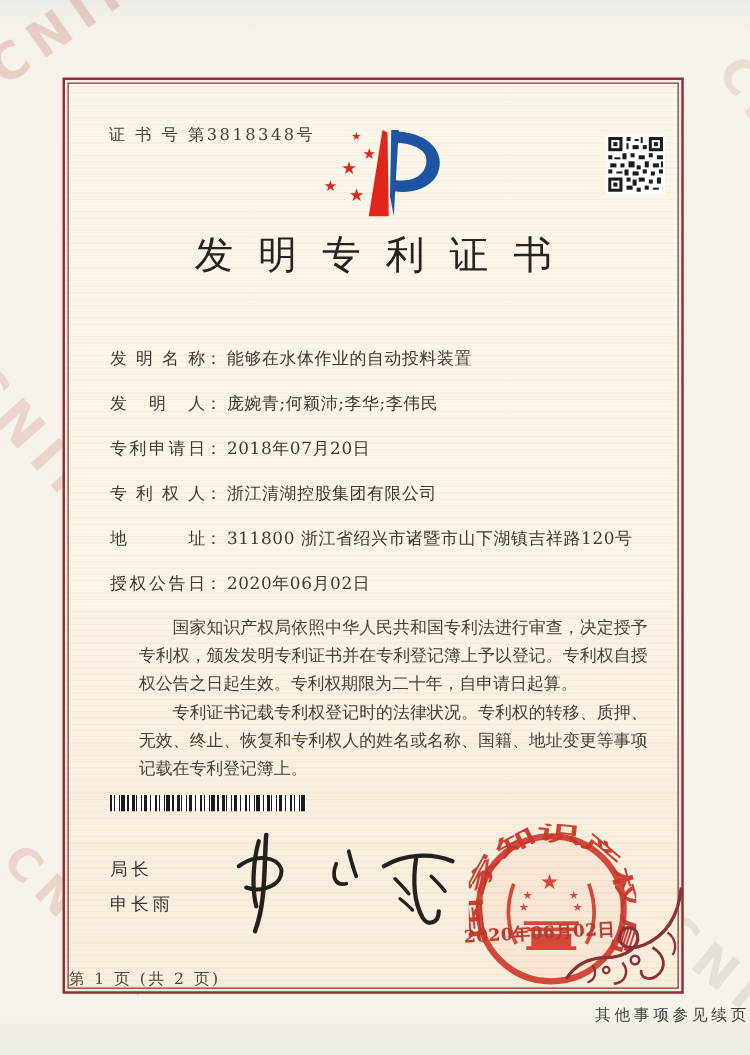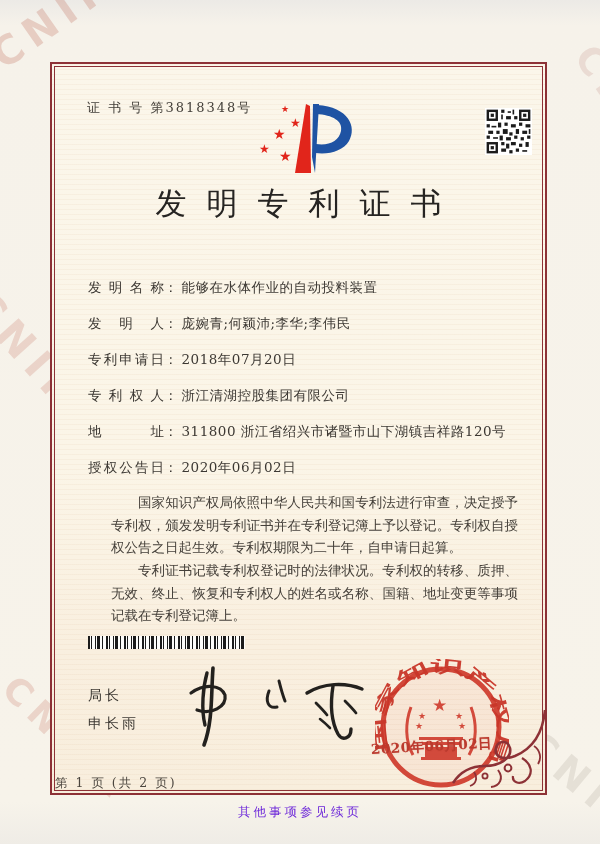--- a/index.html
+++ b/index.html
@@ -74,22 +74,22 @@
     position:absolute;left:-4px;top:78px;width:150px;
     font-size:13.5px;color:#bb3a2e;letter-spacing:0.5px;transform:rotate(-3deg);
     font-weight:bold;text-shadow:0 0 1px rgba(187,58,46,.5);
   }
 
   .page-indicator{position:absolute;left:0;right:0;top:708px;text-align:left;font-size:12.5px;letter-spacing:2px;color:#4a453e;}
 
   .flourish{position:absolute;right:-8px;bottom:-12px;}
 
   .continuation{
-    position:absolute;left:0;right:0;top:804px;text-align:center;
-    font-size:12.5px;letter-spacing:3px;color:#6d28d9;
+    position:absolute;left:0;right:0;top:804px;text-align:right;
+    font-size:12.5px;letter-spacing:3px;color:#404040;
   }
 </style>
 </head>
 <body>
 
 <div class="wm wm-pink wm1">CNIPA</div>
 <div class="wm wm2">CNIPA</div>
 <div class="wm wm-gray wm3">CNIPA</div>
 <div class="wm wm4">CNIPA</div>
 <div class="wm wm5">CNIPA</div>

